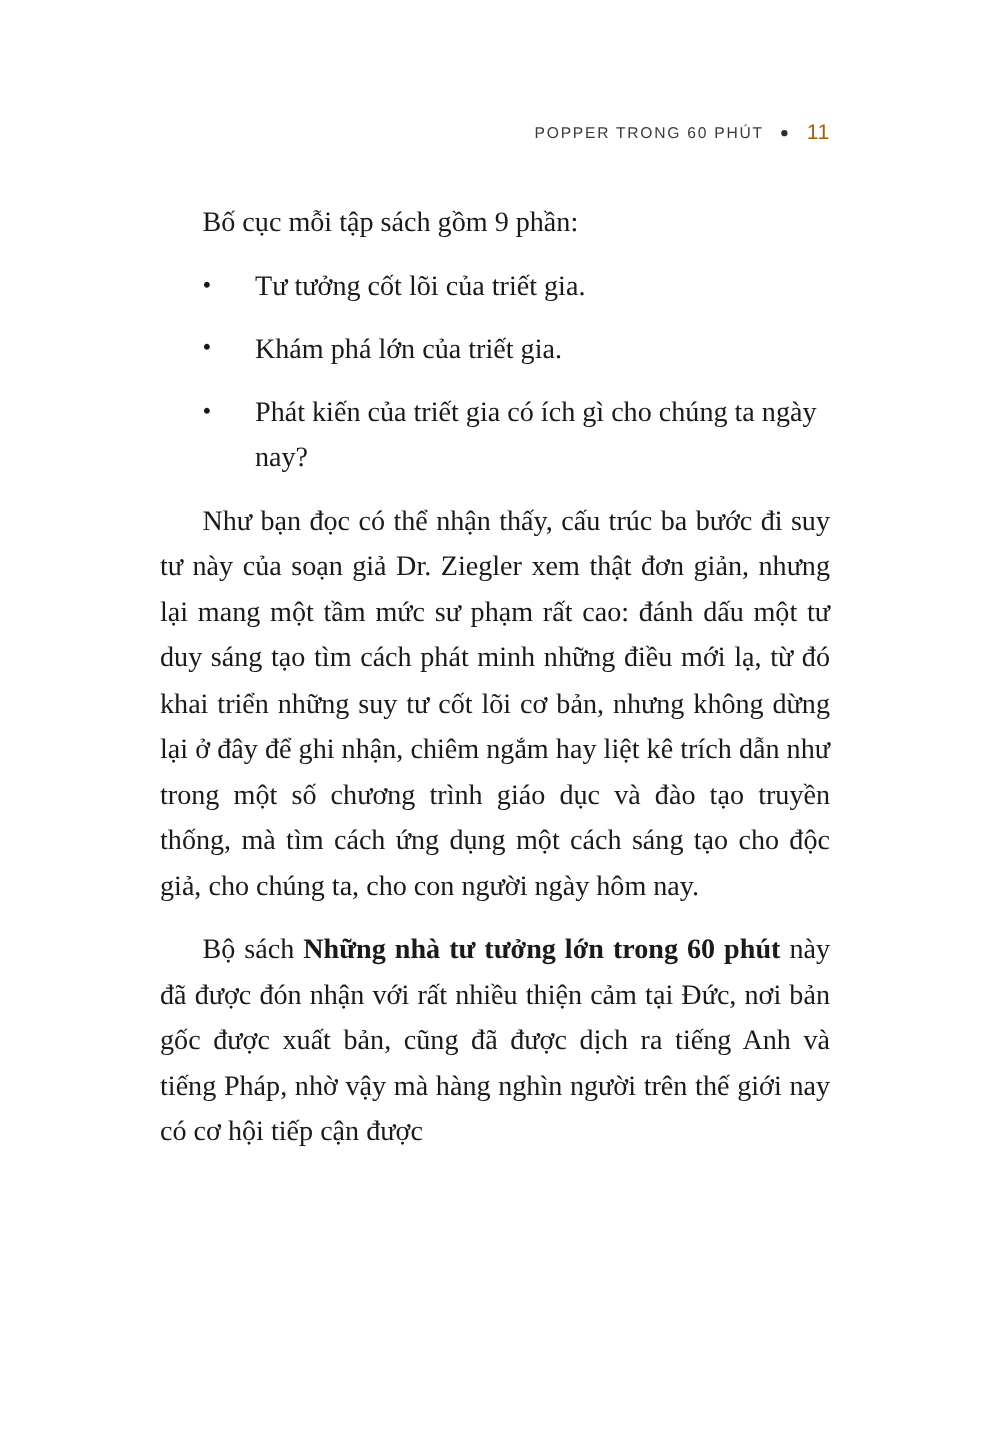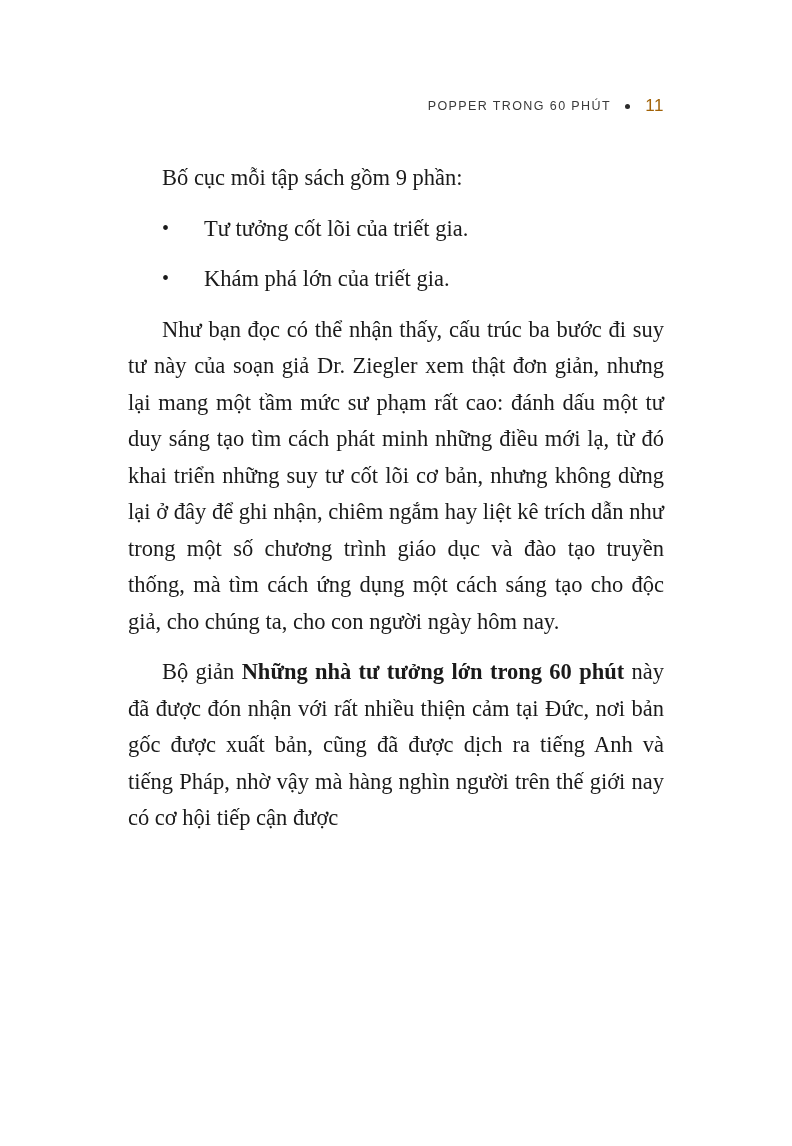--- a/index.html
+++ b/index.html
@@ -114,21 +114,22 @@
     <span class="page-number">11</span>
   </div>
 
   <div class="content">
 
     <p class="body-text indent gap-after-intro">Bố cục mỗi tập sách gồm 9 phần:</p>
 
     <ul class="bullets">
       <li>Tư tưởng cốt lõi của triết gia.</li>
       <li>Khám phá lớn của triết gia.</li>
+      <li>Phát kiến của triết gia có ích gì cho chúng ta ngày nay?</li>
     </ul>
 
     <p class="body-text indent para-block">Như bạn đọc có thể nhận thấy, cấu trúc ba bước đi suy tư này của soạn giả Dr. Ziegler xem thật đơn giản, nhưng lại mang một tầm mức sư phạm rất cao: đánh dấu một tư duy sáng tạo tìm cách phát minh những điều mới lạ, từ đó khai triển những suy tư cốt lõi cơ bản, nhưng không dừng lại ở đây để ghi nhận, chiêm ngắm hay liệt kê trích dẫn như trong một số chương trình giáo dục và đào tạo truyền thống, mà tìm cách ứng dụng một cách sáng tạo cho độc giả, cho chúng ta, cho con người ngày hôm nay.</p>
 
-    <p class="body-text indent para-block"><span>Bộ giản </span><b class="book-title">Những nhà tư tưởng lớn trong 60 phút</b><span> này đã được đón nhận với rất nhiều thiện cảm tại Đức, nơi bản gốc được xuất bản, cũng đã được dịch ra tiếng Anh và tiếng Pháp, nhờ vậy mà hàng nghìn người trên thế giới nay có cơ hội tiếp cận được</span></p>
+    <p class="body-text indent para-block"><span>Bộ sách </span><b class="book-title">Những nhà tư tưởng lớn trong 60 phút</b><span> này đã được đón nhận với rất nhiều thiện cảm tại Đức, nơi bản gốc được xuất bản, cũng đã được dịch ra tiếng Anh và tiếng Pháp, nhờ vậy mà hàng nghìn người trên thế giới nay có cơ hội tiếp cận được</span></p>
 
   </div>
 
 </div>
 
 </body></html>

